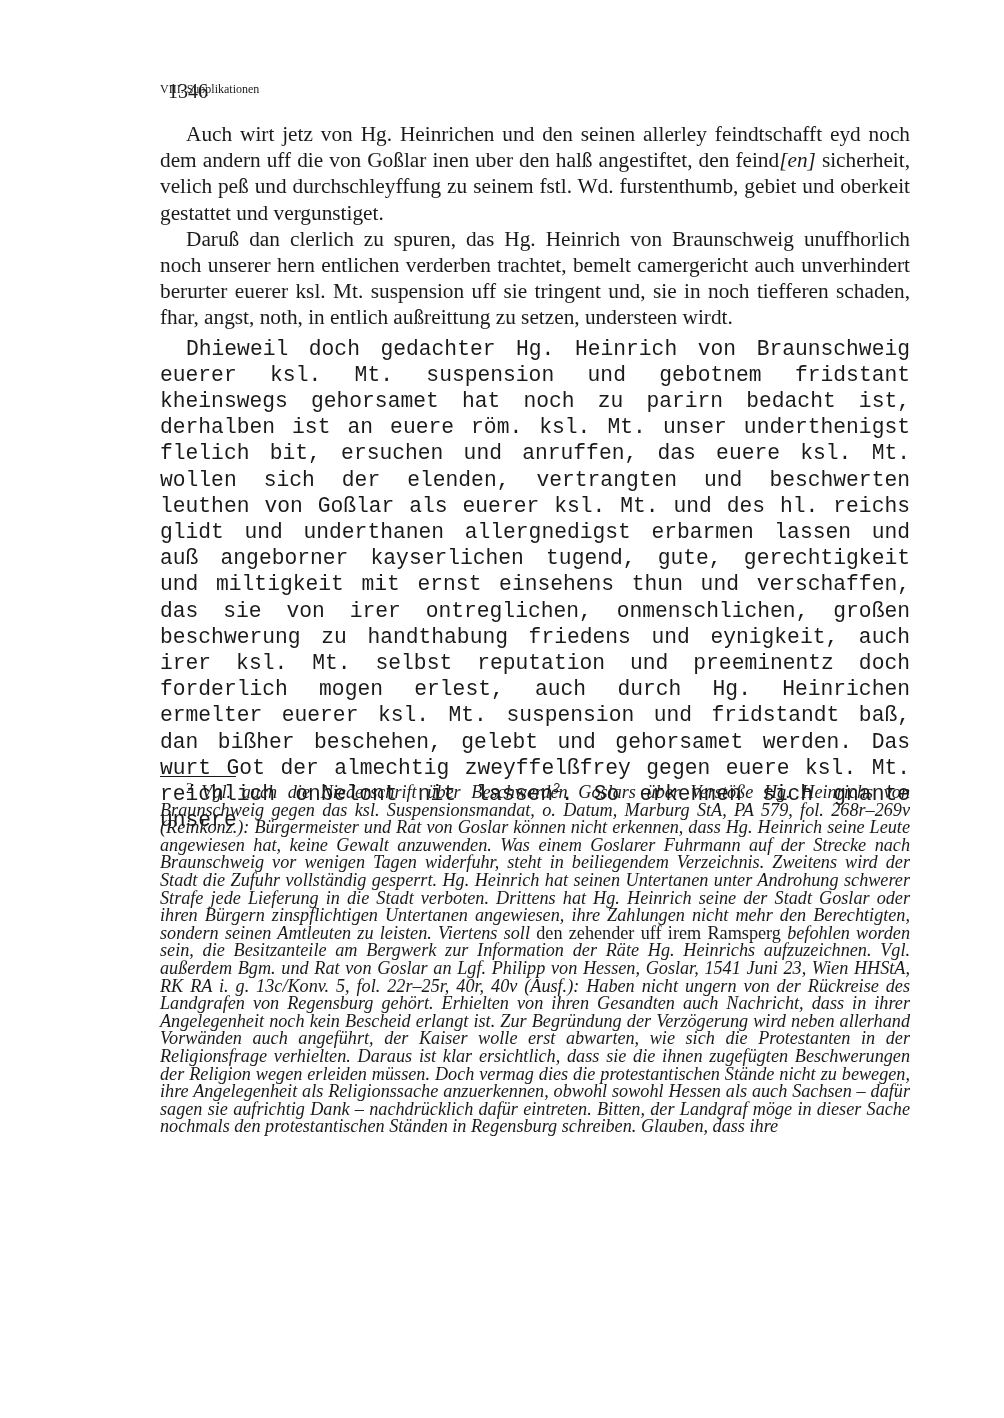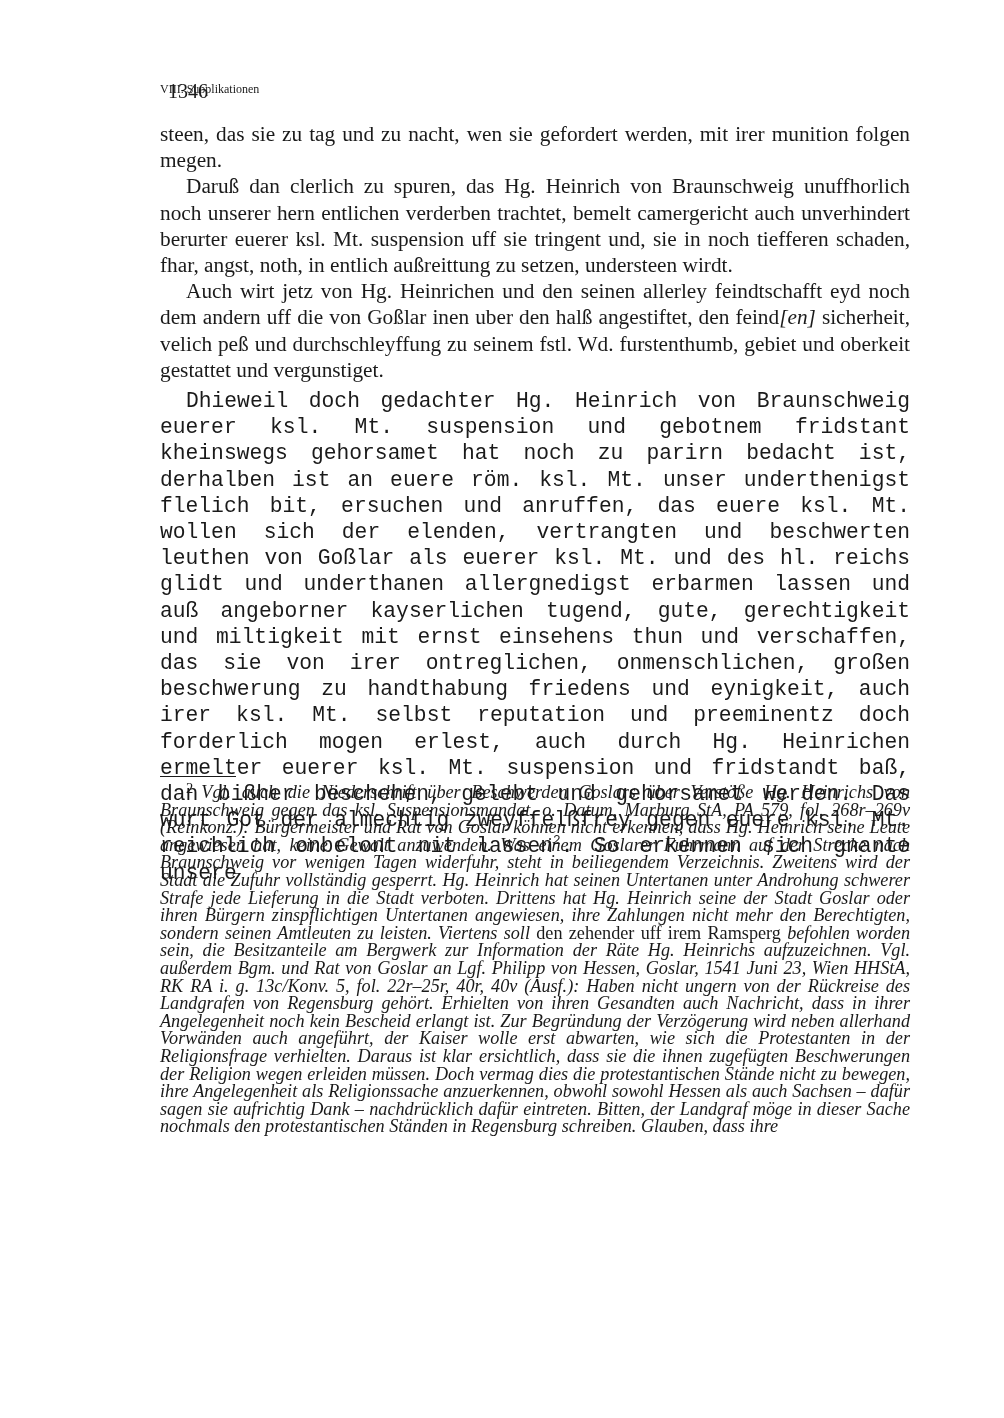--- a/index.html
+++ b/index.html
@@ -24,23 +24,22 @@
 </head>
 <body>
 
 <div class="page">
   <div class="running-head">
     <span class="page-number">1346</span>
     <span class="section-title">VIII. Supplikationen</span>
   </div>
 
   <div class="body-text">
-    <p>steen, das sie zu tag und zu nacht, wen sie gefordert werden, mit irer munition folgen megen.</p>
+    <p class="indent"><span>Auch wirt jetz von Hg. Heinrichen und den seinen allerley feindtschafft eyd noch dem andern uff die von Goßlar inen uber den halß angestiftet, den feind</span><span class="ed">[en]</span><span> sicherheit, velich peß und durchschleyffung zu seinem fstl. Wd. fursten­thumb, gebiet und oberkeit gestattet und vergunstiget.</span></p>
     <p class="indent">Daruß dan clerlich zu spuren, das Hg. Heinrich von Braunschweig unuff­horlich noch unserer hern entlichen verderben trachtet, bemelt camergericht auch unverhindert berurter euerer ksl. Mt. suspension uff sie tringent und, sie in noch tiefferen schaden, fhar, angst, noth, in entlich außreittung zu setzen, understeen wirdt.</p>
-    <p class="indent"><span>Auch wirt jetz von Hg. Heinrichen und den seinen allerley feindtschafft eyd noch dem andern uff die von Goßlar inen uber den halß angestiftet, den feind</span><span class="ed">[en]</span><span> sicherheit, velich peß und durchschleyffung zu seinem fstl. Wd. fursten­thumb, gebiet und oberkeit gestattet und vergunstiget.</span></p>
     <p class="indent gap"><span>Dhieweil doch gedachter Hg. Heinrich von Braunschweig euerer ksl. Mt. suspension und gebotnem fridstant kheinswegs gehorsamet hat noch zu parirn bedacht ist, derhalben ist an euere röm. ksl. Mt. unser underthenigst flelich bit, ersuchen und anruffen, das euere ksl. Mt. wollen sich der elenden, vertrangten und beschwerten leuthen von Goßlar als euerer ksl. Mt. und des hl. reichs glidt und underthanen allergnedigst erbarmen lassen und auß angeborner kayserli­chen tugend, gute, gerechtigkeit und miltigkeit mit ernst einsehens thun und verschaffen, das sie von irer ontreglichen, onmenschlichen, großen beschwerung zu handthabung friedens und eynigkeit, auch irer ksl. Mt. selbst reputation und preeminentz doch forderlich mogen erlest, auch durch Hg. Heinrichen ermelter euerer ksl. Mt. suspension und fridstandt baß, dan bißher beschehen, gelebt und gehorsamet werden. Das wurt Got der almechtig zweyffelßfrey gegen euere ksl. Mt. reichlich onbelont nit lassen</span><sup>2</sup><span>. So erkennen sich gnante unsere</span></p>
   </div>
 
   <div class="fn-rule"></div>
 
   <div class="footnotes">
     <p class="fn-it"><span class="fn-num">2</span><span>Vgl. auch die Niederschrift über Beschwerden Goslars über Verstöße Hg. Heinrichs von Braunschweig gegen das ksl. Suspensionsmandat, o. Datum, Marburg StA, PA 579, fol. 268r–269v (Reinkonz.): Bürgermeister und Rat von Goslar können nicht erkennen, dass Hg. Heinrich seine Leute angewiesen hat, keine Gewalt anzuwenden. Was einem Gos­larer Fuhrmann auf der Strecke nach Braunschweig vor wenigen Tagen widerfuhr, steht in beiliegendem Verzeichnis. Zweitens wird der Stadt die Zufuhr vollständig gesperrt. Hg. Heinrich hat seinen Untertanen unter Androhung schwerer Strafe jede Lieferung in die Stadt verboten. Drittens hat Hg. Heinrich seine der Stadt Goslar oder ihren Bürgern zins­pflichtigen Untertanen angewiesen, ihre Zahlungen nicht mehr den Berechtigten, sondern seinen Amtleuten zu leisten. Viertens soll</span><span class="fn-rm"> den zehender uff irem Ramsperg </span><span>befohlen worden sein, die Besitzanteile am Bergwerk zur Information der Räte Hg. Heinrichs aufzuzeich­nen. Vgl. außerdem Bgm. und Rat von Goslar an Lgf. Philipp von Hessen, Goslar, 1541 Juni 23, Wien HHStA, RK RA i. g. 13c/Konv. 5, fol. 22r–25r, 40r, 40v (Ausf.): Haben nicht ungern von der Rückreise des Landgrafen von Regensburg gehört. Erhielten von ihren Gesandten auch Nachricht, dass in ihrer Angelegenheit noch kein Bescheid erlangt ist. Zur Begründung der Verzögerung wird neben allerhand Vorwänden auch angeführt, der Kaiser wolle erst abwarten, wie sich die Protestanten in der Religionsfrage verhielten. Daraus ist klar ersichtlich, dass sie die ihnen zugefügten Beschwerungen der Religion wegen erleiden müssen. Doch vermag dies die protestantischen Stände nicht zu bewegen, ihre Angelegenheit als Religionssache anzuerkennen, obwohl sowohl Hessen als auch Sachsen – dafür sagen sie aufrichtig Dank – nachdrücklich dafür eintreten. Bitten, der Landgraf möge in dieser Sache nochmals den protestantischen Ständen in Regensburg schreiben. Glauben, dass ihre</span></p>
   </div>
 </div>
 

